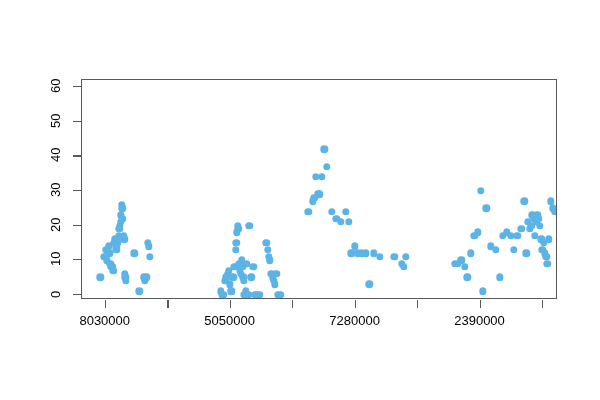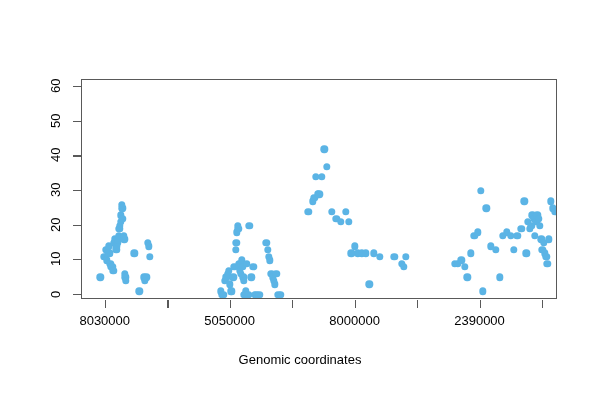--- a/index.html
+++ b/index.html
@@ -117,21 +117,21 @@
       <div class="xtick-mark" style="left: 104.738px;"></div>
       <div class="xtick-mark" style="left: 229.672px;"></div>
       <div class="xtick-mark" style="left: 354.606px;"></div>
       <div class="xtick-mark" style="left: 479.541px;"></div>
       <div class="xtick-mark" style="left: 167.205px;"></div>
       <div class="xtick-mark" style="left: 292.139px;"></div>
       <div class="xtick-mark" style="left: 417.073px;"></div>
       <div class="xtick-mark" style="left: 542.008px;"></div>
       <div class="xtick-label" style="left: 59.7375px;">8030000</div>
       <div class="xtick-label" style="left: 184.672px;">5050000</div>
-      <div class="xtick-label" style="left: 309.606px;">8000000</div>
+      <div class="xtick-label" style="left: 309.606px;">7280000</div>
       <div class="xtick-label" style="left: 434.541px;">2390000</div>
     </div>
 
   <div id="plot-area">
     <div id="points-layer">
         <div class="point" style="left: 18.1155px; top: 197.48px; background: rgb(91, 180, 229);"></div>
         <div class="point" style="left: 21.8635px; top: 176.693px; background: rgb(91, 180, 229);"></div>
         <div class="point" style="left: 23.7375px; top: 169.764px; background: rgb(91, 180, 229);"></div>
         <div class="point" style="left: 24.6745px; top: 180.157px; background: rgb(91, 180, 229);"></div>
         <div class="point" style="left: 25.6115px; top: 173.228px; background: rgb(91, 180, 229);"></div>
@@ -281,15 +281,14 @@
         <div class="point" style="left: 462.882px; top: 173.228px; background: rgb(91, 180, 229);"></div>
         <div class="point" style="left: 464.131px; top: 176.693px; background: rgb(91, 180, 229);"></div>
         <div class="point" style="left: 465.381px; top: 183.622px; background: rgb(91, 180, 229);"></div>
         <div class="point" style="left: 466.63px; top: 159.37px; background: rgb(91, 180, 229);"></div>
         <div class="point" style="left: 468.504px; top: 121.26px; background: rgb(91, 180, 229);"></div>
         <div class="point" style="left: 471.003px; top: 128.189px; background: rgb(91, 180, 229);"></div>
         <div class="point" style="left: 472.877px; top: 131.654px; background: rgb(91, 180, 229);"></div>
       </div>
   </div>
 
-  <div id="xlabel">Genomic coordinates</div>
 
 </div>
 
 </body></html>

